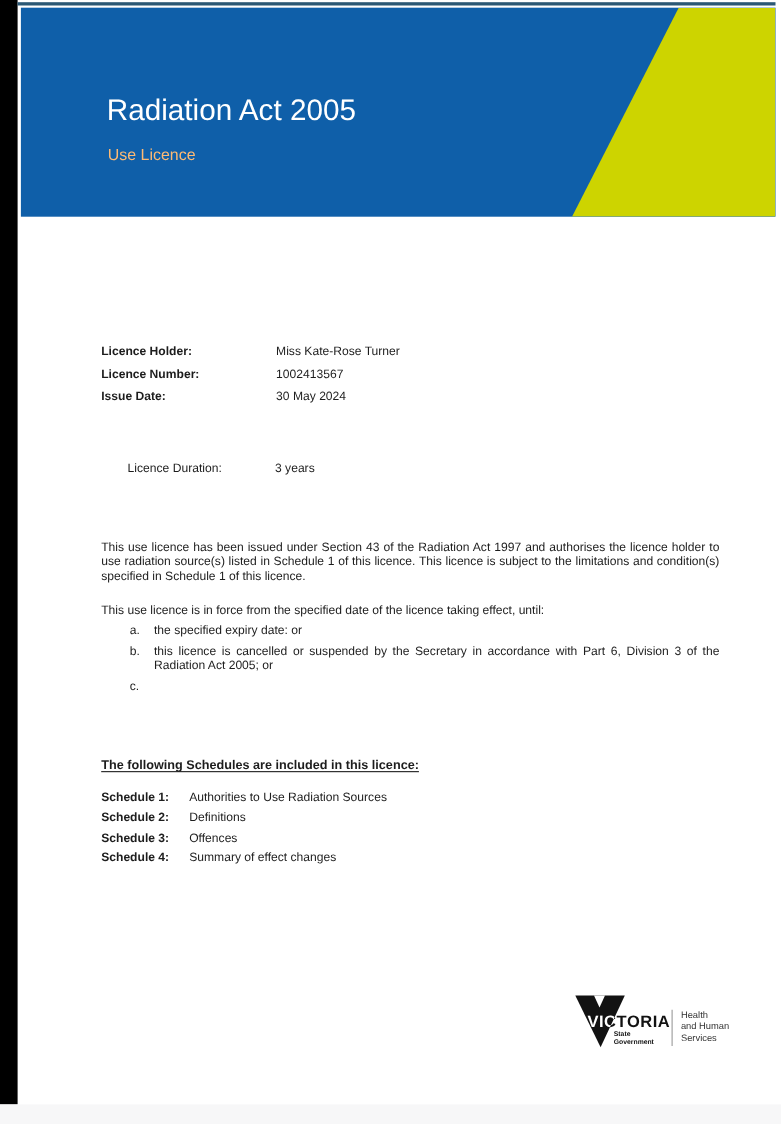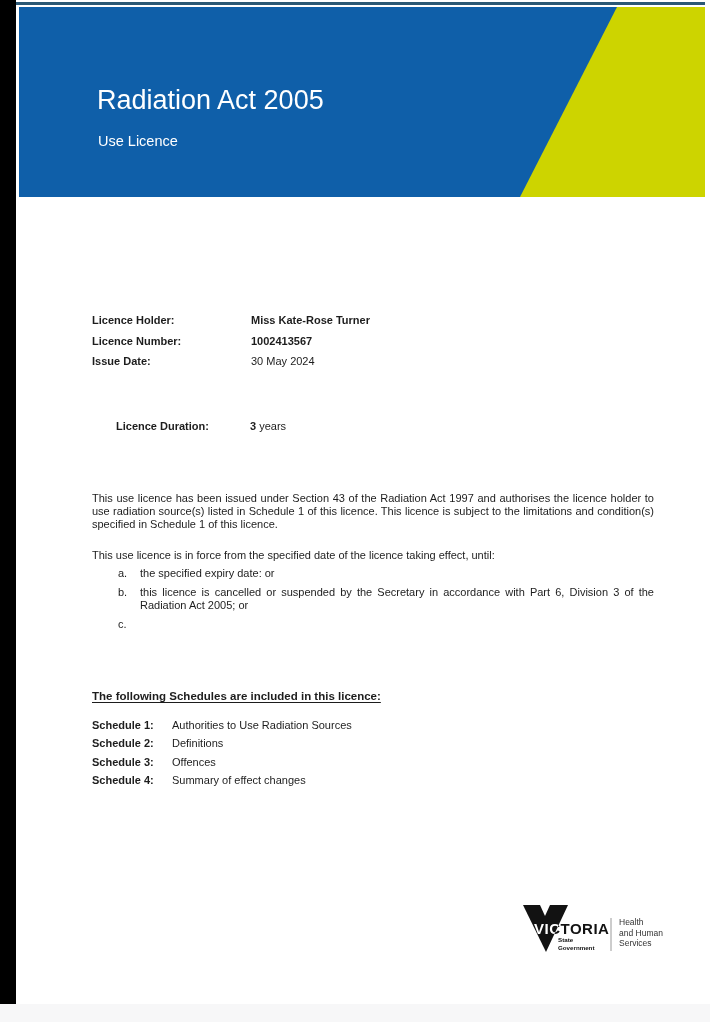--- a/index.html
+++ b/index.html
@@ -21,31 +21,31 @@
     position:absolute; left:0; top:0; width:686px; height:190px;
     background:#CDD400;
     clip-path:polygon(598px 0, 686px 0, 686px 190px, 501px 190px);
   }
   .banner .title {
     position:absolute; left:78px; top:79px;
     font-size:27px; line-height:1.1; color:#ffffff; font-weight:400;
   }
   .banner .subtitle {
     position:absolute; left:79px; top:126px;
-    font-size:14.5px; color:#ffffff; font-weight:400;
+    font-size:14.5px; color:#fdba74; font-weight:400;
   }
 
   .details { position:absolute; left:92px; top:314px; width:560px; font-size:11px; }
   .details .row { height:20.5px; }
   .details .lbl { display:inline-block; width:159px; font-weight:bold; vertical-align:top; }
   .details .val { display:inline-block; vertical-align:top; }
-  .bold { font-weight:bold; }
+  .bold { font-weight:normal; }
 
   .duration { position:absolute; left:92px; top:420px; font-size:11px; }
-  .duration .lbl { display:inline-block; width:158px; font-weight:bold; vertical-align:top;padding-left:24px; }
+  .duration .lbl { display:inline-block; width:158px; font-weight:normal; vertical-align:top;padding-left:24px; }
 
   .para {
     position:absolute; left:92px; width:562px;
     font-size:11px; line-height:13.2px; text-align:justify;
   }
   #para1 { top:492px; }
   #para2 { top:549px; }
   .list { margin-top:5px; text-align:left; }
   .list .item { position:relative; padding-left:48px; margin-bottom:5.5px; text-align:justify; }
   .list .marker { position:absolute; left:26px; top:0; }

